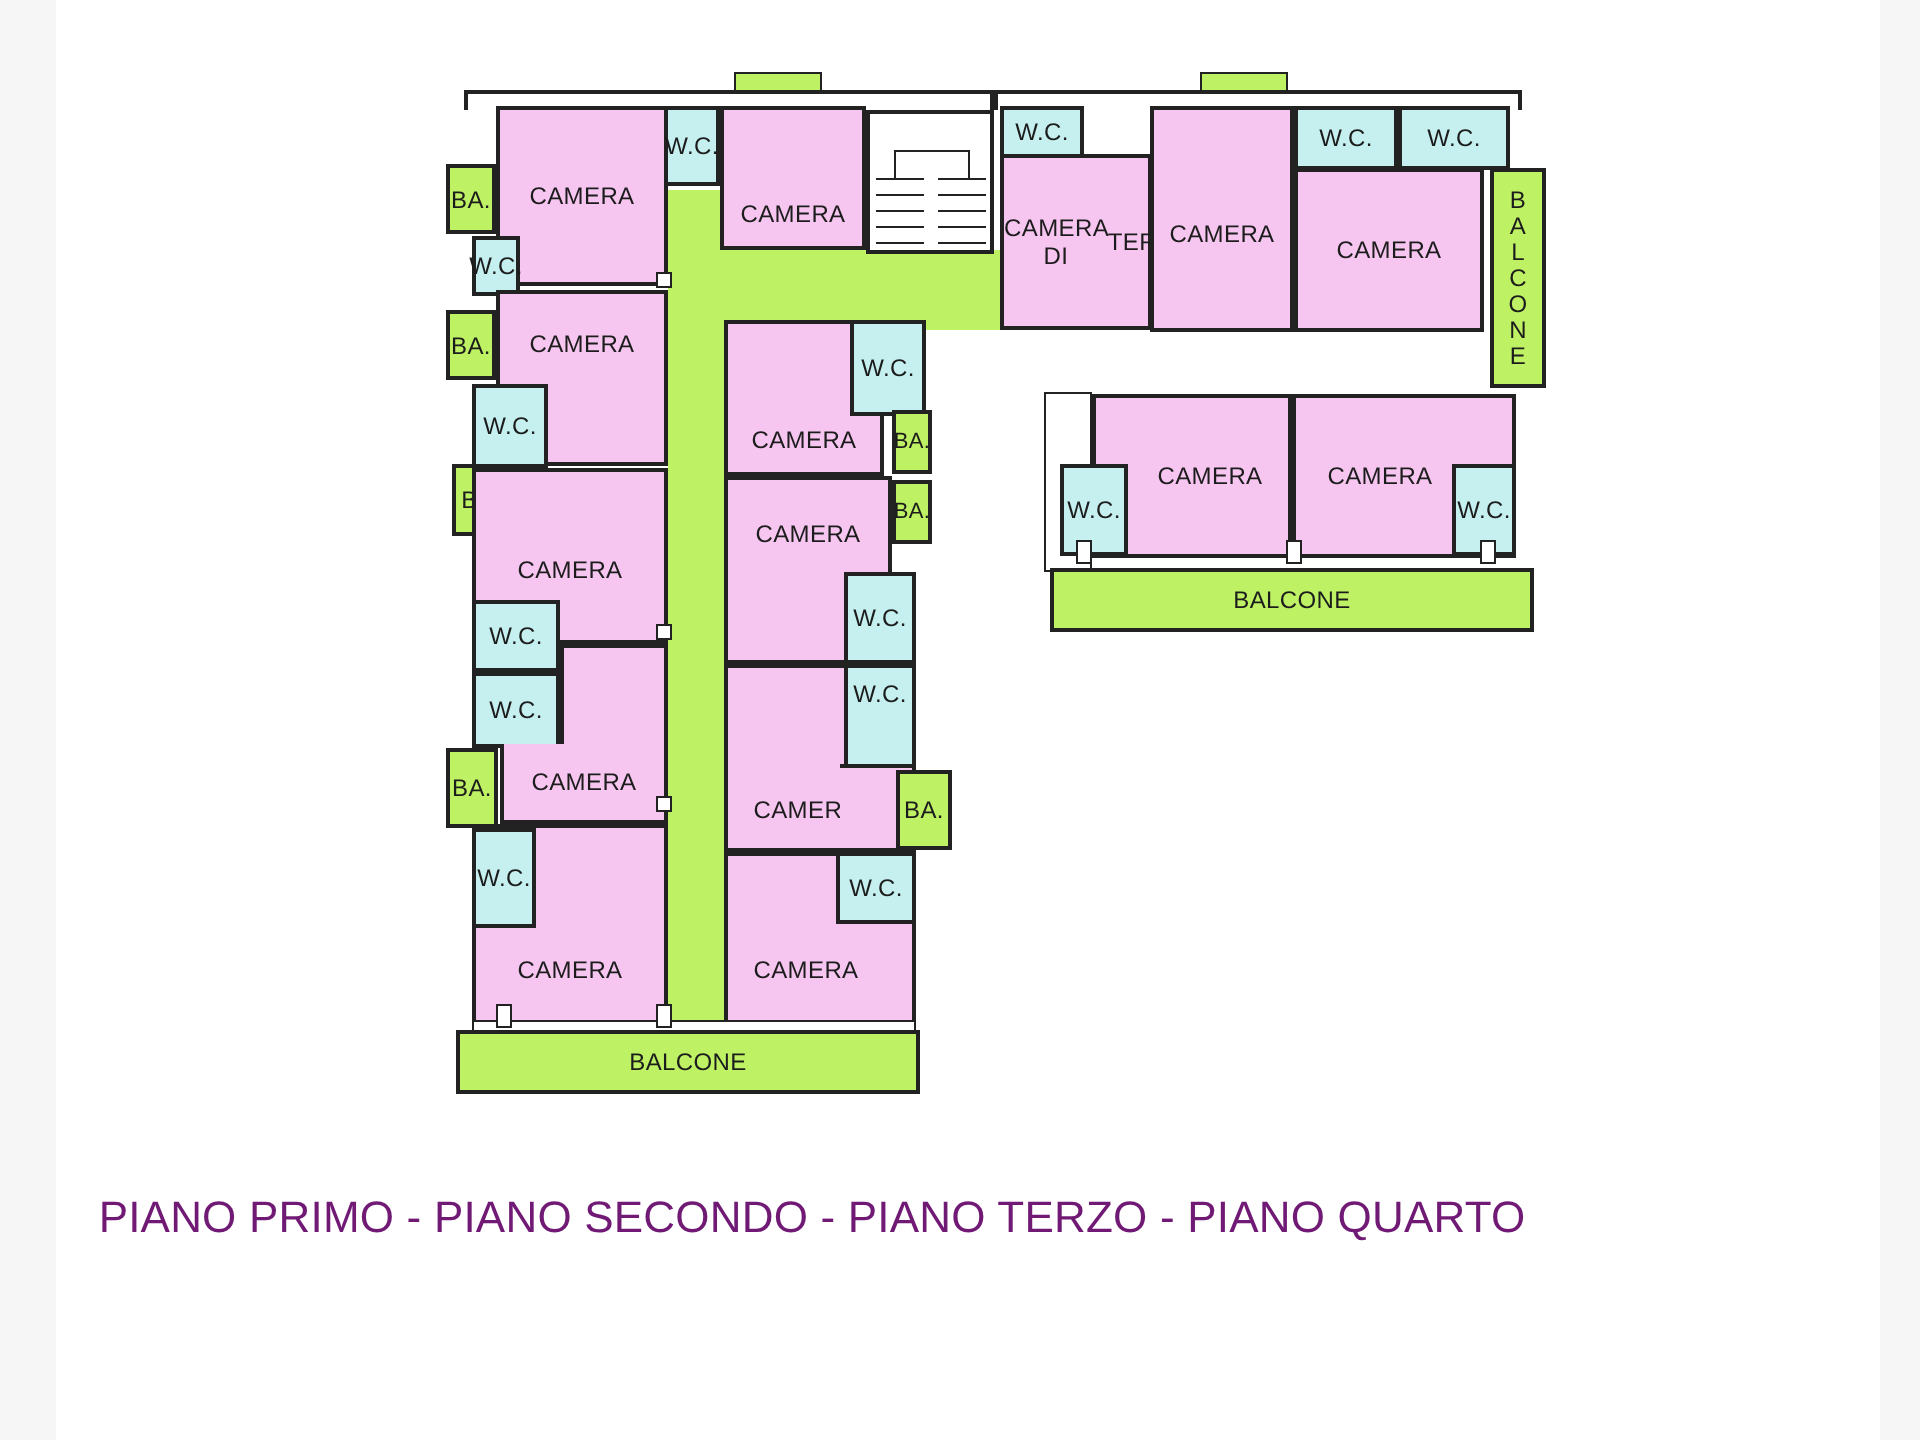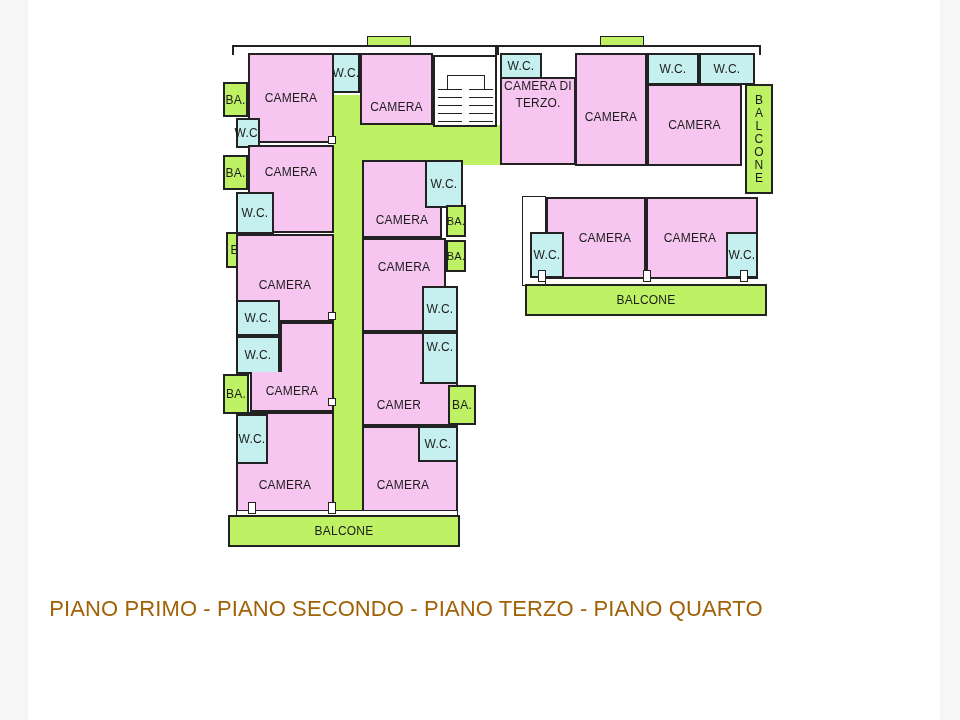--- a/index.html
+++ b/index.html
@@ -30,21 +30,21 @@
     position: absolute; box-sizing: border-box; border: 2px solid #222; background: #fff;
   }
   .step-lines {
     position: absolute; background: repeating-linear-gradient(to bottom, #222 0 1px, transparent 1px 8px);
   }
   .lift {
     position: absolute; box-sizing: border-box; border: 2px solid #222; background: #fff;
   }
   .title {
     position: absolute; left: 0; top: 596px; width: 812px; text-align: center;
-    font-size: 22px; color: #a16207; letter-spacing: 0.1px;
+    font-size: 22px; color: #701a75; letter-spacing: 0.1px;
   }
   .pillar { position: absolute; background: #fff; border: 1px solid #222; box-sizing: border-box; }
 </style>
 </head>
 <body>
 
 <div class="edge-left"></div>
 <div class="edge-right"></div>
 
 <div class="plan">
@@ -153,21 +153,21 @@
   <div class="lift" style="left:501px;top:122px;width:36px;height:40px;">
     <svg width="32" height="36" viewBox="0 0 32 36">
       <line x1="0" y1="0" x2="32" y2="36" stroke="#222" stroke-width="1"></line>
       <line x1="32" y1="0" x2="0" y2="36" stroke="#222" stroke-width="1"></line>
     </svg>
   </div>
 
   <div class="r wc" style="left:500px;top:53px;width:42px;height:26px;">
     <span>W.C.</span>
   </div>
-  <div class="r cam" style="left:500px;top:77px;width:76px;height:88px;flex-direction:column;justify-content:flex-start;padding-top:0;">
+  <div class="r cam" style="left:500px;top:77px;width:76px;height:88px;flex-direction:row;justify-content:flex-start;padding-top:0;">
     <span style="line-height:14px;">CAMERA DI</span>
     <span style="line-height:20px;">TERZO.</span>
   </div>
   <div class="r cam" style="left:575px;top:53px;width:72px;height:113px;">
     <span style="margin-top:14px;">CAMERA</span>
   </div>
   <div class="r wc" style="left:647px;top:53px;width:52px;height:32px;">
     <span>W.C.</span>
   </div>
   <div class="r wc" style="left:699px;top:53px;width:56px;height:32px;">

